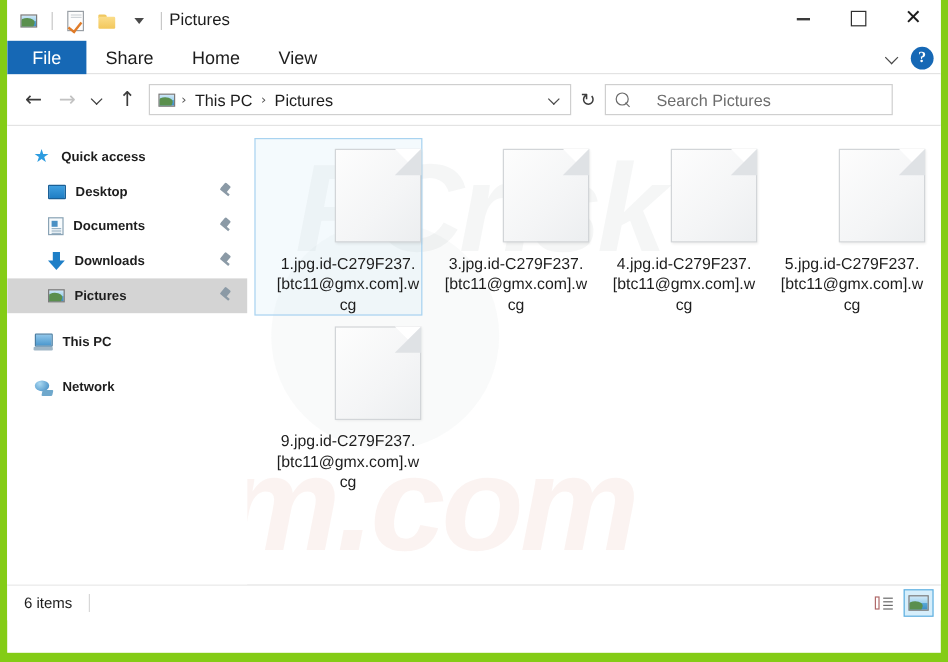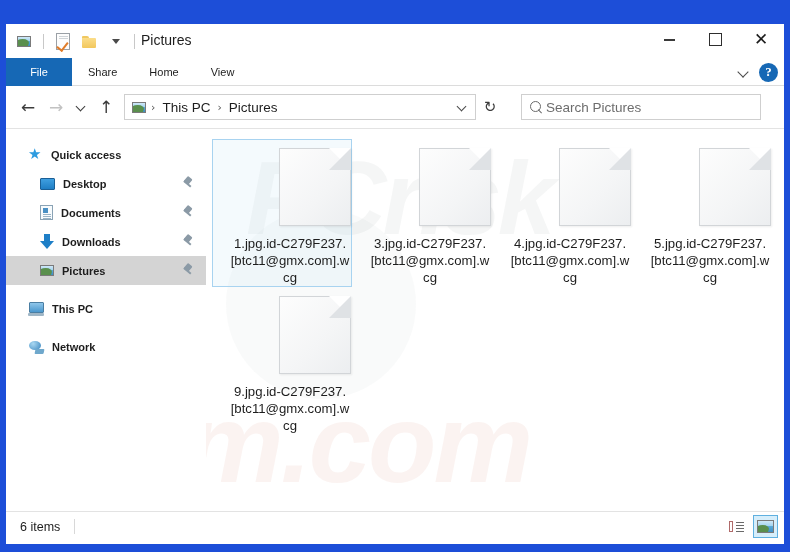--- a/index.html
+++ b/index.html
@@ -10,22 +10,22 @@
     overflow: hidden;
     font-family: "Liberation Sans", sans-serif;
     background: #0b5ca5;
   }
 
   
   #window {
     position: absolute;
     left: 0; top: 0;
     width: 790px; height: 552px;
-    background: #1d4ed8;
-    padding: 24px 6px 8px 6px;
+    background: #84cc16;
+    padding: 0 6px 8px 6px;
   }
   #window-inner {
     position: relative;
     width: 100%; height: 100%;
     background: #ffffff;
     overflow: hidden;
   }
 
   
   #titlebar {
@@ -156,21 +156,21 @@
   
   #ribbon {
     position: relative;
     height: 28px;
     background: #ffffff;
     border-bottom: 1px solid #dcdcdc;
   }
   #tabs { display: flex; height: 28px; align-items: stretch; }
   .tab {
     display: flex; align-items: center; justify-content: center;
-    font-size: 11px;
+    font-size: 15px;
     color: #1d1d1d;
     padding: 0 16px;
     min-width: 54px;
   }
   .tab.file {
     background: #1668b5;
     color: #ffffff;
     min-width: 66px;
     padding: 0 20px;
   }
@@ -282,23 +282,23 @@
     font-size: 15px;
     color: #3c3c3c;
     font-family: "DejaVu Sans", sans-serif;
   }
   #searchbox {
     width: 240px; height: 26px;
     border: 1px solid #cfcfcf;
     background: #ffffff;
     display: flex;
     align-items: center;
-    gap: 3px;
+    gap: 21px;
     padding: 0 8px;
-    margin-left: 17px;
+    margin-left: 0;
   }
   .ico-search {
     position: relative;
     width: 13px; height: 13px;
     flex: 0 0 auto;
   }
   .ico-search::before {
     content: "";
     position: absolute;
     left: 0; top: 0;

